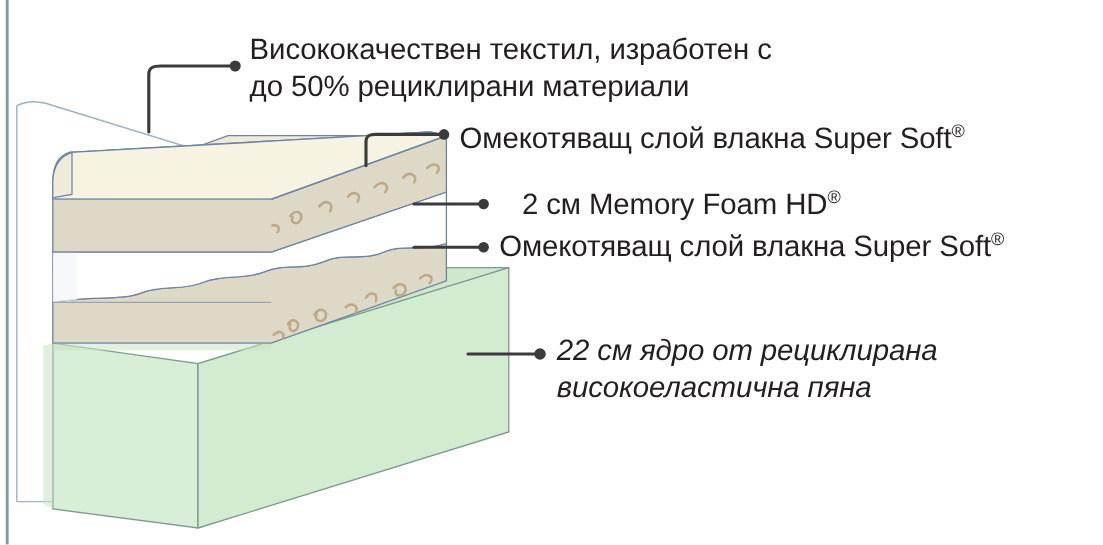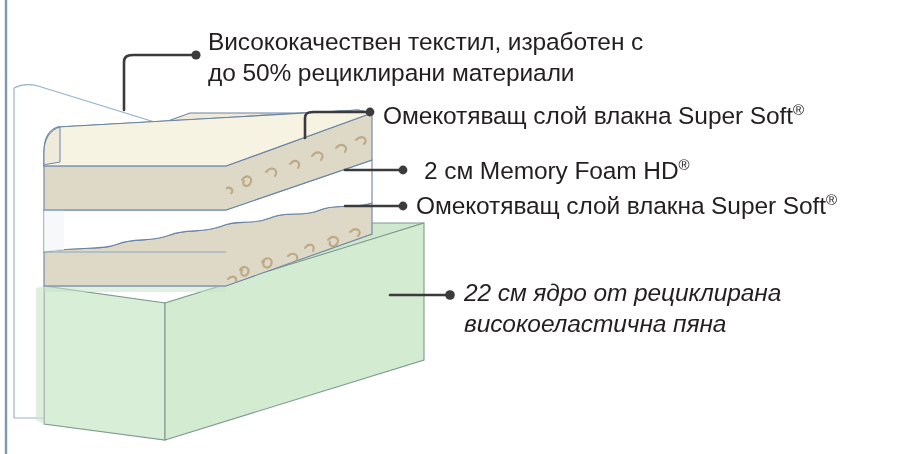--- a/index.html
+++ b/index.html
@@ -31,21 +31,21 @@
     color: #231f20;
     font-family: "Liberation Sans", sans-serif;
     font-size: 24.5px;
     line-height: 31px;
     letter-spacing: -0.1px;
     white-space: pre-line;
     font-weight: 400;
   }
   #label-textile { left: 208px; top: 26px; }
   #label-supersoft-top { left: 383px; top: 100px; }
-  #label-memoryfoam { left: 424px; top: 155px; }
+  #label-memoryfoam { left: 435px; top: 155px; }
   #label-supersoft-bottom { left: 416px; top: 190px; }
   #label-core { left: 464px; top: 277px; font-style: italic; }
   .reg { font-size: 15px; vertical-align: super; line-height: 0; }
 </style>
 </head>
 <body>
 
 <div id="scene">
 
   <svg id="diagram-svg" viewBox="0 0 919 454">

